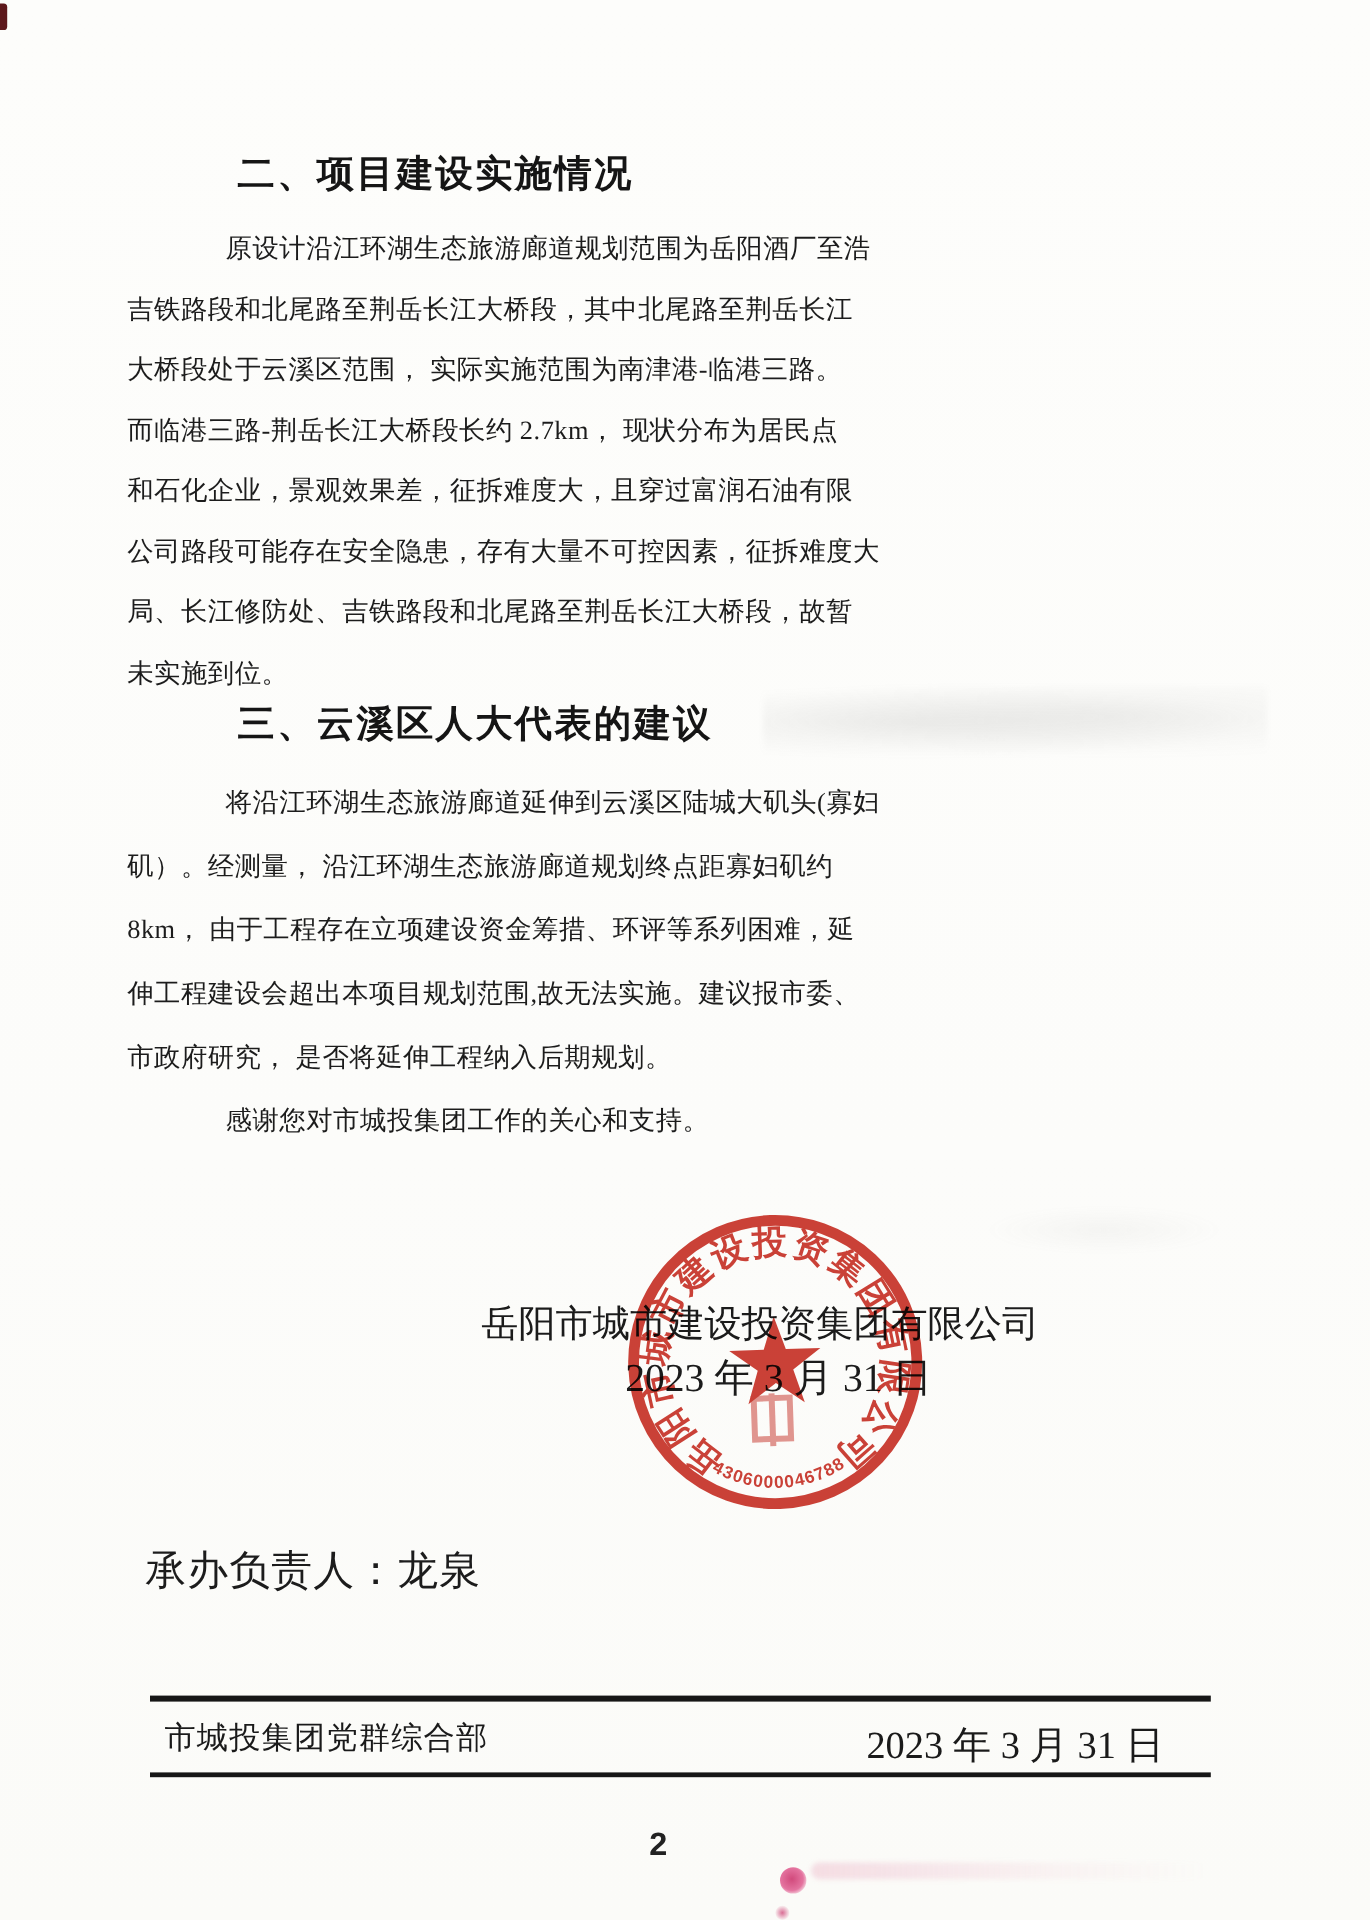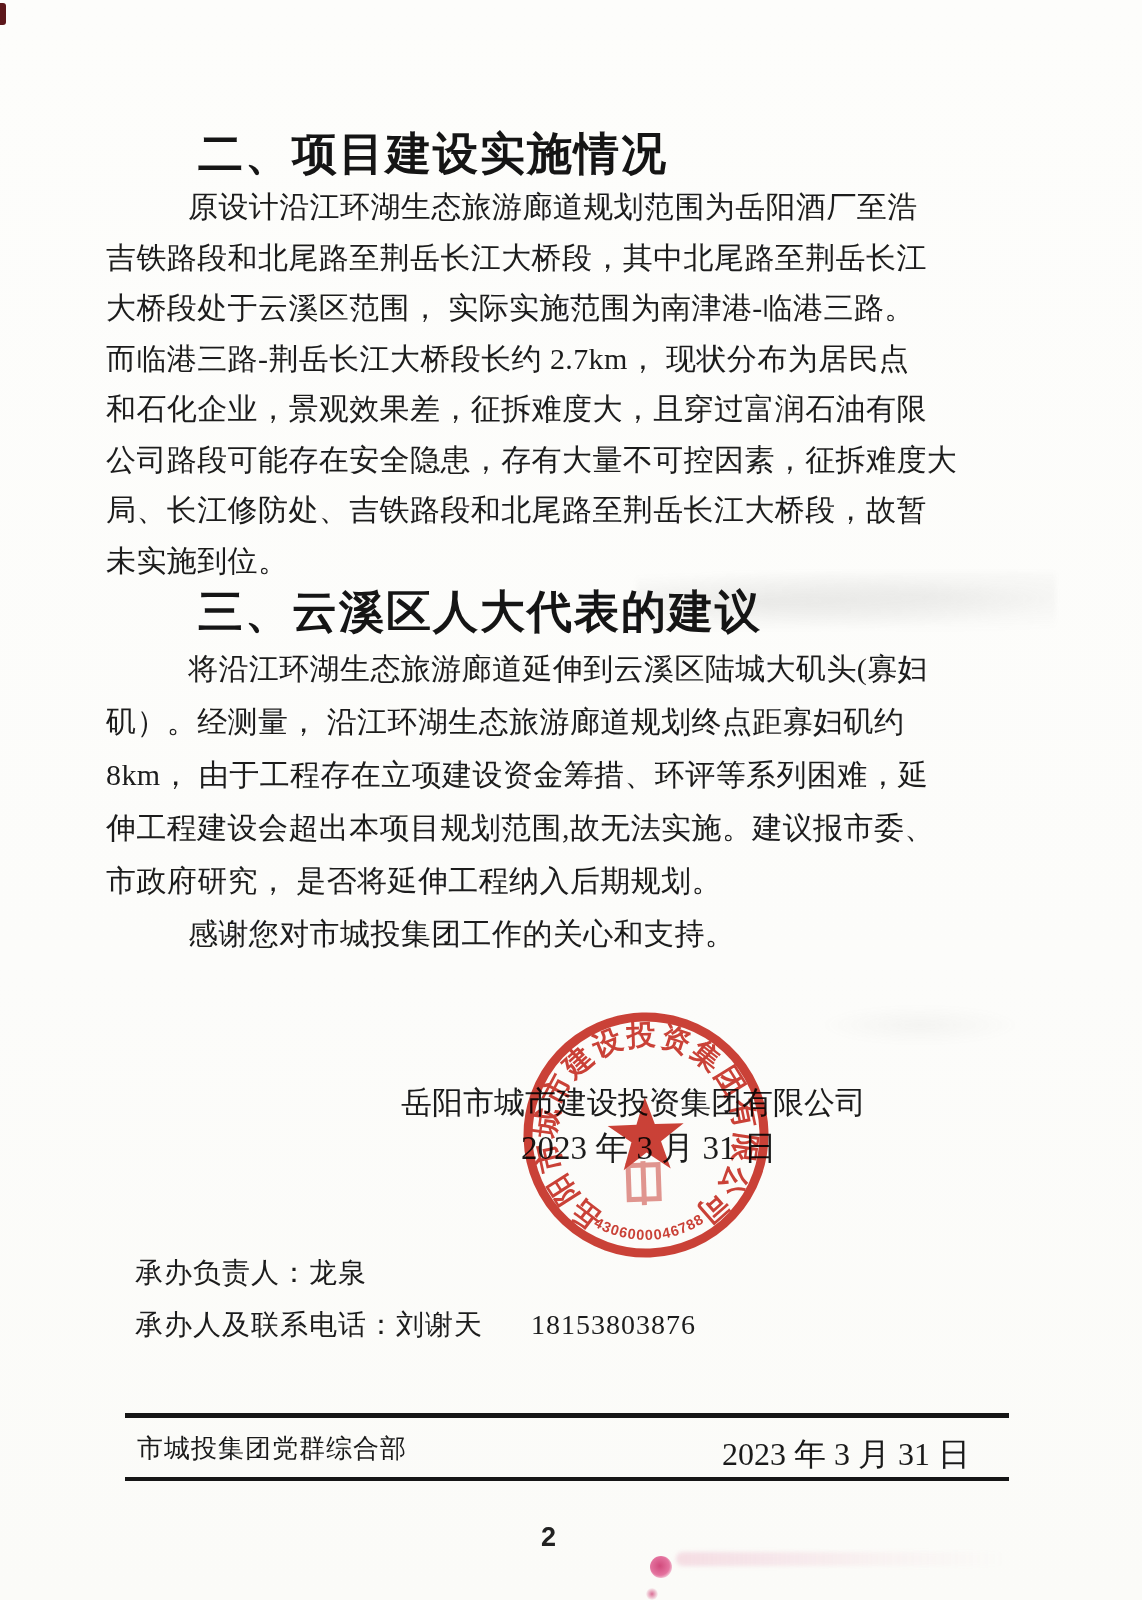--- a/index.html
+++ b/index.html
@@ -5,33 +5,33 @@
   html,body{margin:0;padding:0;}
   body{width:1142px;height:1600px;overflow:hidden;background:#e9e9e9;}
   .page{
     position:relative;width:1142px;height:1600px;
     background:linear-gradient(180deg,#fdfdfb 0%,#fcfcfa 60%,#fbfbf8 100%);
     font-family:"Liberation Serif", serif;color:#1d1d1d;
   }
   
   .sec-heading{
     position:absolute;font-family:"Liberation Sans", sans-serif;
-    font-weight:bold;font-size:45px;letter-spacing:2px;color:#151515;
+    font-weight:bold;font-size:31px;letter-spacing:2px;color:#151515;
     white-space:nowrap;
   }
   
-  .body-block{position:absolute;left:106px;width:940px;font-size:30px;color:#1c1c1c;}
+  .body-block{position:absolute;left:106px;width:940px;font-size:22px;color:#1c1c1c;}
   .body-block .ln{height:50.5px;line-height:50.5px;white-space:nowrap;letter-spacing:0.4px;}
   .block-3 .ln{height:53px;line-height:53px;}
   .indent{padding-left:82px;}
 
   .sig-company{position:absolute;left:401px;top:1082px;font-size:31px;letter-spacing:0px;color:#1b1b1b;white-space:nowrap;}
   .sig-date{position:absolute;left:521px;top:1126px;font-size:33px;color:#1b1b1b;white-space:nowrap;}
 
-  .contact-line{position:absolute;left:135px;font-size:28px;color:#1c1c1c;white-space:nowrap;letter-spacing:1px;}
+  .contact-line{position:absolute;left:121px;font-size:34px;color:#1c1c1c;white-space:nowrap;letter-spacing:1px;margin-top:32px;}
   .contact-1{top:1254px;}
   .contact-2{top:1306px;}
   .phone-gap{display:inline-block;width:48px;}
 
   .footer-rule{position:absolute;left:125px;width:884px;background:#161616;}
   .rule-top{top:1413px;height:5px;}
   .rule-bottom{top:1477px;height:4px;}
   .footer-dept{position:absolute;left:137px;top:1431px;font-size:26px;letter-spacing:1px;color:#1a1a1a;white-space:nowrap;}
   .footer-date{position:absolute;left:722px;top:1433px;font-size:32px;color:#1a1a1a;white-space:nowrap;}
 
@@ -112,23 +112,20 @@
       <g opacity="0.55">
         <rect x="131" y="180" width="30" height="34" fill="none" stroke="#c93227" stroke-width="5"></rect>
         <line x1="146" y1="176" x2="146" y2="220" stroke="#c93227" stroke-width="5"></line>
       </g>
     </svg>
   </div>
 
   <div class="contact-line contact-1">
     <span>承办负责人：</span><span>龙泉</span>
   </div>
-  <div class="contact-line contact-2">
-    <span>承办人及联系电话：</span><span>刘谢天</span><span class="phone-gap"></span><span>18153803876</span>
-  </div>
 
   <div class="footer-rule rule-top"></div>
   <div class="footer-dept">市城投集团党群综合部</div>
   <div class="footer-date">2023 年 3 月 31 日</div>
   <div class="footer-rule rule-bottom"></div>
 
   <div class="page-num">2</div>
 
   <div class="pink-smear"></div>
   <div class="pink-dot"></div>

